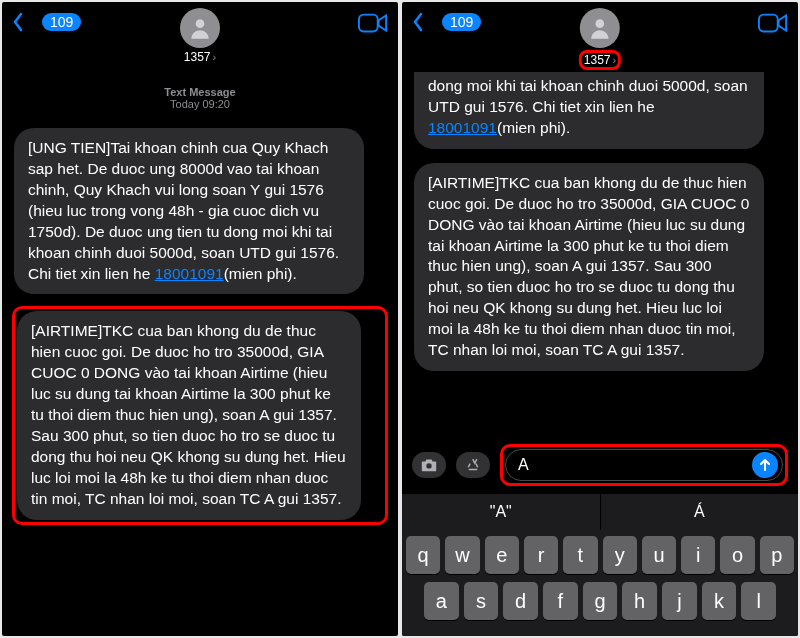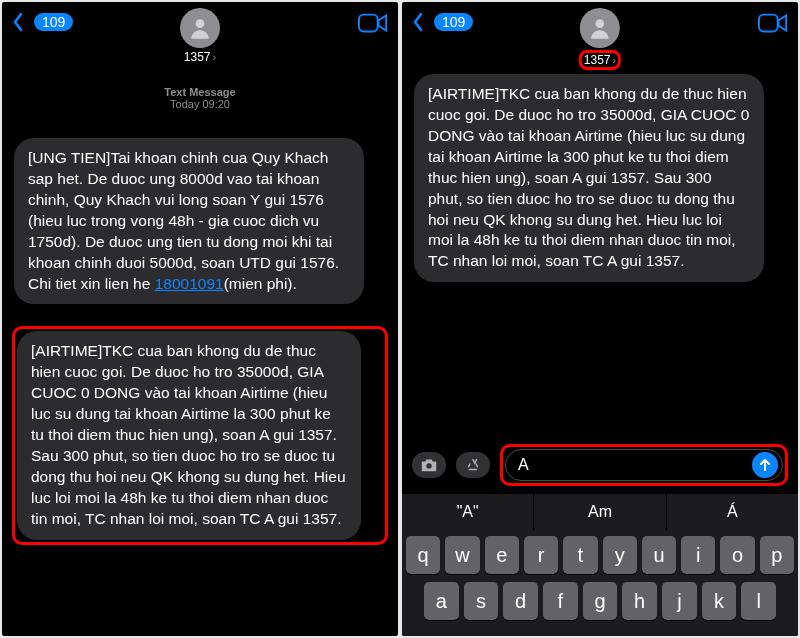--- a/index.html
+++ b/index.html
@@ -24,21 +24,21 @@
     display: flex;
     align-items: flex-start;
     justify-content: space-between;
     padding: 6px 10px 0 10px;
     position: relative;
     height: 70px;
   }
   .back-group {
     display: flex;
     align-items: center;
-    gap: 10px;
+    gap: 18px;
     color: #0a84ff;
     margin-top: 4px;
   }
   .chevron-left {
     width: 12px; height: 20px; display: inline-block;
   }
   .chevron-left svg { width: 100%; height: 100%; }
   .badge {
     background: #0a84ff;
     color: #fff;
@@ -72,21 +72,21 @@
     color: #0a84ff;
     margin-top: 4px;
   }
   .video-icon svg { width: 30px; height: 22px; stroke: #0a84ff; fill: none; stroke-width: 2; }
 
   .messages {
     flex: 1;
     padding: 8px 12px 12px 12px;
     display: flex;
     flex-direction: column;
-    gap: 24px;
+    gap: 14px;
     overflow: hidden;
   }
   .meta-line {
     text-align: center;
     font-size: 11px;
     color: #8e8e93;
     margin: 6px 0 4px 0;
   }
   .meta-line .bold { font-weight: 600; color: #8e8e93; }
   .bubble {
@@ -257,20 +257,23 @@
     </div>
     <div class="video-icon">
       <svg viewBox="0 0 32 22">
           <rect x="1" y="2" width="20" height="18" rx="5"></rect>
           <path d="M22 8l8-5v16l-8-5z"></path>
         </svg>
     </div>
   </div>
 
   <div class="messages" style="padding-top:2px;">
+    <div class="bubble" style="border-top-left-radius:0;border-top-right-radius:0;margin-top:-8px;">
+      <span>dong moi khi tai khoan chinh duoi 5000d, soan UTD gui 1576. Chi tiet xin lien he </span><a href="#">18001091</a><span>(mien phi).</span>
+    </div>
     <div class="bubble">[AIRTIME]TKC cua ban khong du de thuc hien cuoc goi. De duoc ho tro 35000d, GIA CUOC 0 DONG vào tai khoan Airtime (hieu luc su dung tai khoan Airtime la 300 phut ke tu thoi diem thuc hien ung), soan A gui 1357. Sau 300 phut, so tien duoc ho tro se duoc tu dong thu hoi neu QK khong su dung het. Hieu luc loi moi la 48h ke tu thoi diem nhan duoc tin moi, TC nhan loi moi, soan TC A gui 1357.</div>
   </div>
 
   <div class="input-area">
     <div class="gray-pill">
       <svg viewBox="0 0 20 16">
           <path d="M3 4h3l1-2h6l1 2h3a1 1 0 011 1v9a1 1 0 01-1 1H3a1 1 0 01-1-1V5a1 1 0 011-1z"></path>
           <circle cx="10" cy="9" r="3" fill="#323234"></circle>
         </svg>
     </div>
@@ -286,21 +289,20 @@
           <svg viewBox="0 0 14 14">
               <path d="M7 12V2M3 6l4-4 4 4" stroke="#fff" stroke-width="2" fill="none" stroke-linecap="round" stroke-linejoin="round"></path>
             </svg>
         </div>
       </div>
     </div>
   </div>
 
   <div class="suggest">
     <div class="sugg-item">"A"</div>
-    <div class="sugg-item">Am</div>
     <div class="sugg-item">Á</div>
   </div>
 
   <div class="keyboard">
     <div class="krow" id="krow0">
         <div class="key">q</div>
         <div class="key">w</div>
         <div class="key">e</div>
         <div class="key">r</div>
         <div class="key">t</div>

